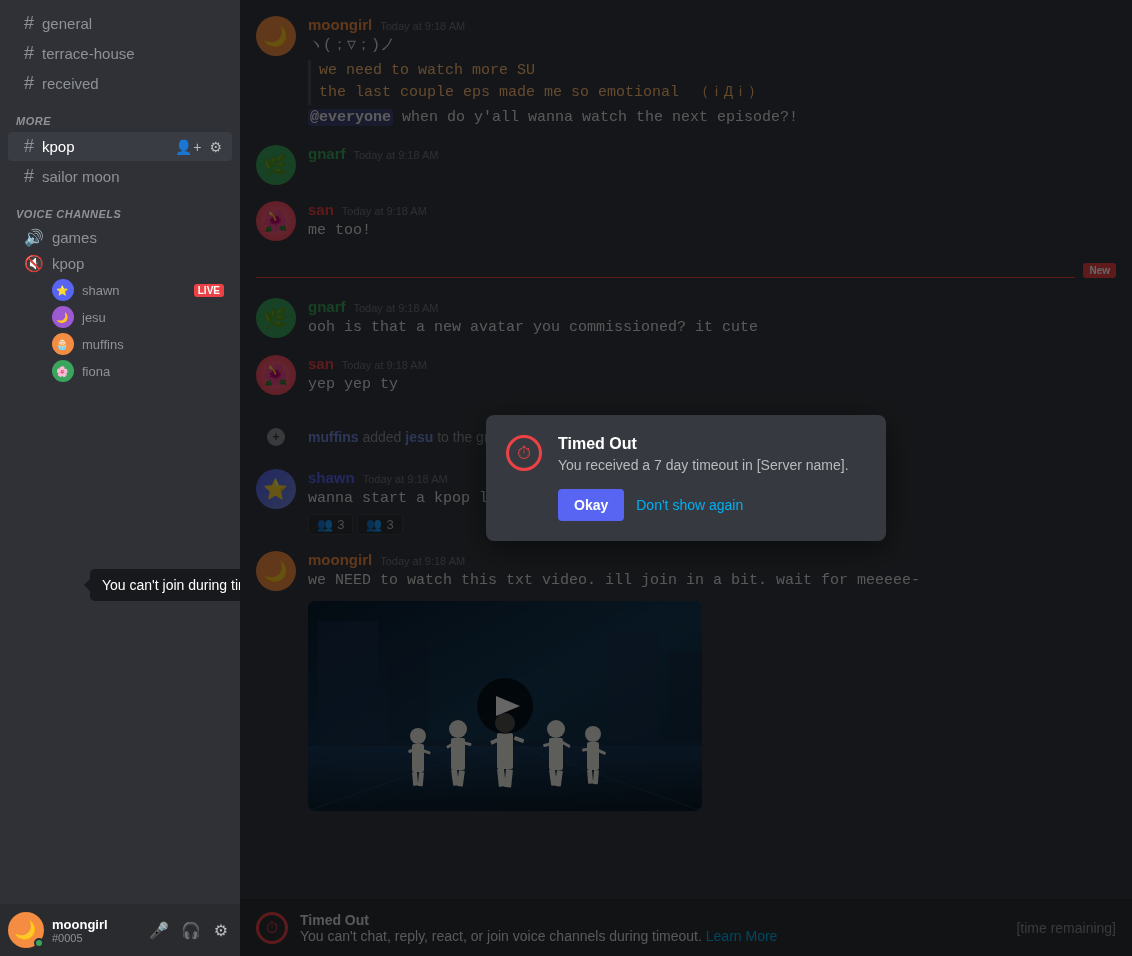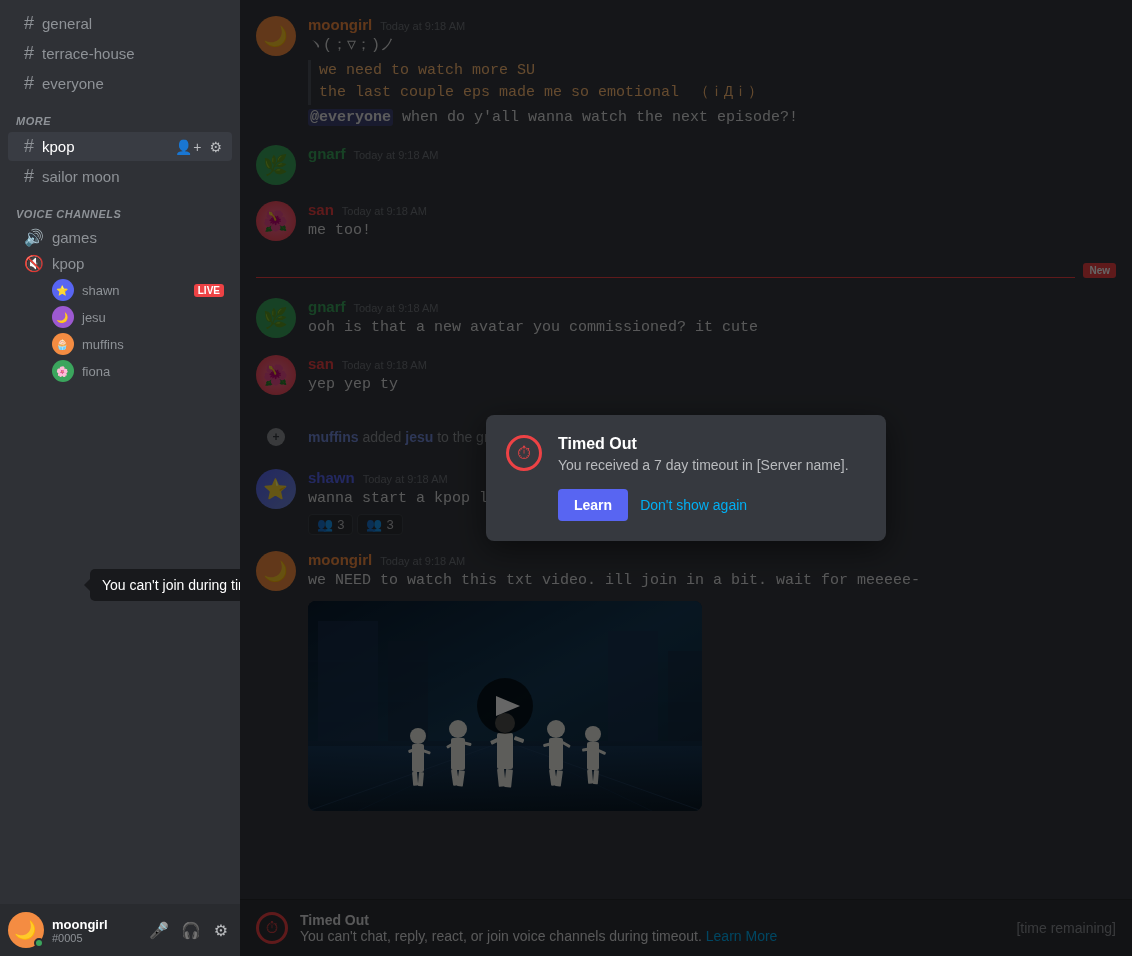--- a/index.html
+++ b/index.html
@@ -571,21 +571,21 @@
       <div class="channel-item">
         <span class="hash">#</span>
         <span class="channel-name">general</span>
       </div>
       <div class="channel-item">
         <span class="hash">#</span>
         <span class="channel-name">terrace-house</span>
       </div>
       <div class="channel-item">
         <span class="hash">#</span>
-        <span class="channel-name">everyone</span>
+        <span class="channel-name">received</span>
       </div>
 
       <div class="channel-section-header">MORE</div>
 
       <div class="channel-item active">
         <span class="hash">#</span>
         <span class="channel-name">kpop</span>
         <div class="channel-icons">
           <button class="icon-btn" title="Add member">👤+</button>
           <button class="icon-btn" title="Settings">⚙</button>
@@ -842,21 +842,21 @@
       <div style="height: 200px;"></div>
     </div>
 
     <div class="modal-overlay">
       <div class="modal">
         <div class="modal-icon">⏱</div>
         <div class="modal-body">
           <div class="modal-title">Timed Out</div>
           <div class="modal-desc">You received a 7 day timeout in [Server name].</div>
           <div class="modal-actions">
-            <button class="btn-primary">Learn</button>
+            <button class="btn-primary">Okay</button>
             <button class="btn-link">Don't show again</button>
           </div>
         </div>
       </div>
     </div>
 
     <div class="timeout-bar">
       <div class="timeout-icon">⏱</div>
       <div class="timeout-text">
         <strong>Timed Out</strong><br>

